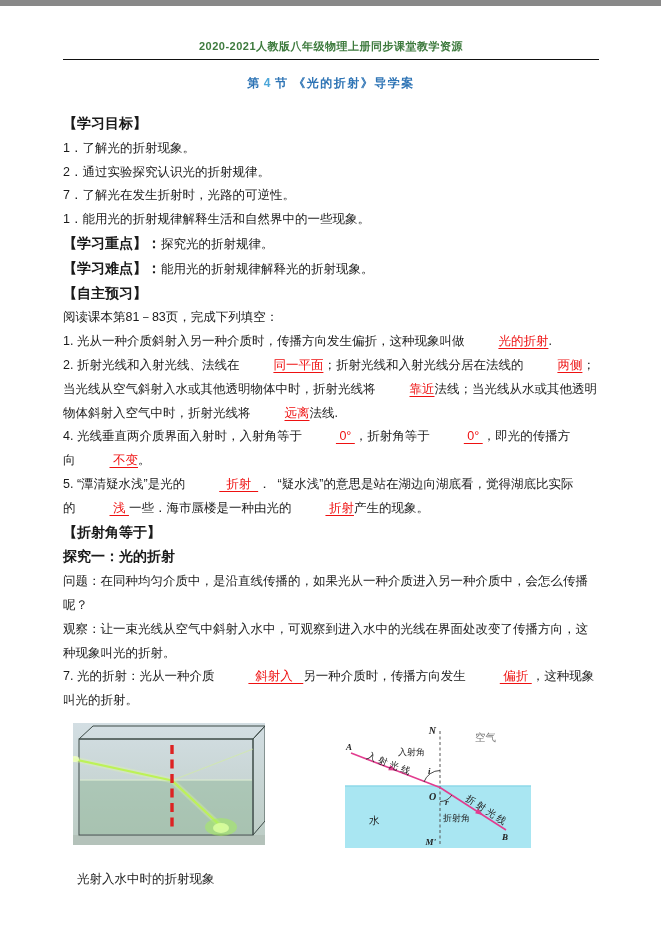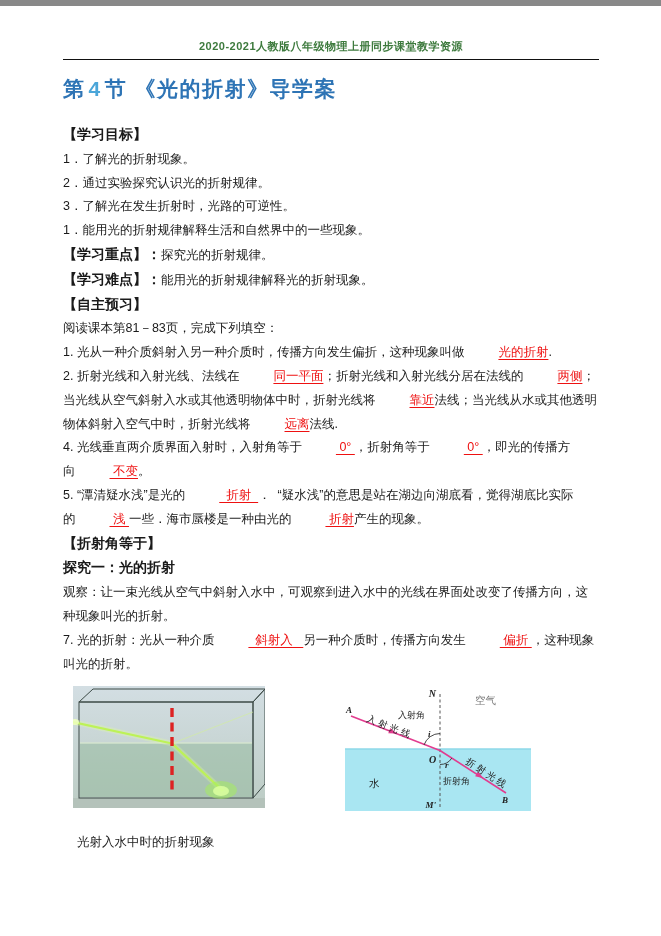--- a/index.html
+++ b/index.html
@@ -17,21 +17,21 @@
   .doc-header{
     padding-top:33px;padding-bottom:5px;border-bottom:1.5px solid #111;
     text-align:center;font-size:11px;font-weight:bold;color:var(--header-green);
     letter-spacing:0.5px;
   }
   .doc-title{
     margin:42px 0 0 0;text-align:center;font-size:17px;font-weight:bold;
     color:var(--title-blue);letter-spacing:1.5px;
   }
   .doc-subtitle{
-    margin:15px 0 0 0;text-align:left;font-size:21px;font-weight:bold;
+    margin:15px 0 0 0;text-align:center;font-size:12px;font-weight:bold;
     color:var(--title-blue);letter-spacing:1.5px;
   }
   .doc-subtitle .num{color:var(--subtitle-number-blue);padding:0 3px;}
   .body-text{margin-top:20px;font-size:12.5px;line-height:23.8px;}
   .body-text p{margin:0;}
   .seg-n{color:var(--body-black);}
   .seg-b{color:var(--body-black);font-weight:bold;font-size:14px;}
   .seg-r{color:var(--answer-red);text-decoration:underline;text-underline-offset:3px;text-decoration-thickness:1px;padding-left:34px;}
   .figures{display:flex;align-items:flex-start;margin-top:10px;}
   figure{margin:0;padding:0;}
@@ -65,32 +65,33 @@
       <span>2020-2021人教版八年级物理上册同步课堂教学资源</span>
     </div>
 
 
     <div class="doc-subtitle"><span>第</span><span class="num">4</span><span>节 《光的折射》导学案</span></div>
 
     <div class="body-text">
       <p><span class="seg-b">【学习目标】</span></p>
       <p><span class="seg-n">1．了解光的折射现象。</span></p>
       <p><span class="seg-n">2．通过实验探究认识光的折射规律。</span></p>
-      <p><span class="seg-n">3．了解光在发生折射时，光路的可逆性。</span></p>
+      <p><span class="seg-n">7．了解光在发生折射时，光路的可逆性。</span></p>
       <p><span class="seg-n">1．能用光的折射规律解释生活和自然界中的一些现象。</span></p>
       <p><span class="seg-b">【学习重点】：</span><span class="seg-n">探究光的折射规律。</span></p>
       <p><span class="seg-b">【学习难点】：</span><span class="seg-n">能用光的折射规律解释光的折射现象。</span></p>
       <p><span class="seg-b">【自主预习】</span></p>
       <p><span class="seg-n">阅读课本第81－83页，完成下列填空：</span></p>
       <p><span class="seg-n">1. 光从一种介质斜射入另一种介质时，传播方向发生偏折，这种现象叫做</span><span class="seg-r">光的折射</span><span class="seg-n">.</span></p>
       <p><span class="seg-n">2. 折射光线和入射光线、法线在</span><span class="seg-r">同一平面</span><span class="seg-n">；折射光线和入射光线分居在法线的</span><span class="seg-r">两侧</span><span class="seg-n">；当光线从空气斜射入水或其他透明物体中时，折射光线将</span><span class="seg-r">靠近</span><span class="seg-n">法线；当光线从水或其他透明物体斜射入空气中时，折射光线将</span><span class="seg-r">远离</span><span class="seg-n">法线.</span></p>
       <p><span class="seg-n">4. 光线垂直两介质界面入射时，入射角等于</span><span class="seg-r">&nbsp;0°&nbsp;</span><span class="seg-n">，折射角等于</span><span class="seg-r">&nbsp;0°&nbsp;</span><span class="seg-n">，即光的传播方向</span><span class="seg-r">&nbsp;不变</span><span class="seg-n">。</span></p>
       <p><span class="seg-n">5. “潭清疑水浅”是光的</span><span class="seg-r">&nbsp;&nbsp;折射&nbsp;&nbsp;</span><span class="seg-n">．&nbsp;&nbsp;“疑水浅”的意思是站在湖边向湖底看，觉得湖底比实际的</span><span class="seg-r">&nbsp;浅&nbsp;</span><span class="seg-n">一些．海市蜃楼是一种由光的</span><span class="seg-r">&nbsp;折射</span><span class="seg-n">产生的现象。</span></p>
       <p><span class="seg-b">【折射角等于】</span></p>
       <p><span class="seg-b">探究一：光的折射</span></p>
+      <p><span class="seg-n">问题：在同种均匀介质中，是沿直线传播的，如果光从一种介质进入另一种介质中，会怎么传播呢？</span></p>
       <p><span class="seg-n">观察：让一束光线从空气中斜射入水中，可观察到进入水中的光线在界面处改变了传播方向，这种现象叫光的折射。</span></p>
       <p><span class="seg-n">7. 光的折射：光从一种介质</span><span class="seg-r">&nbsp;&nbsp;斜射入&nbsp;&nbsp;&nbsp;</span><span class="seg-n">另一种介质时，传播方向发生</span><span class="seg-r">&nbsp;偏折&nbsp;</span><span class="seg-n">，这种现象叫光的折射。</span></p>
 
       <div class="figures">
 
         <figure class="fig-photo">
           <svg width="192" height="122" viewBox="0 0 192 122">
             <defs>
               <linearGradient id="bgGrad" x1="0" y1="0" x2="0" y2="1">
                 <stop offset="0" stop-color="#D3DEE3"></stop>

